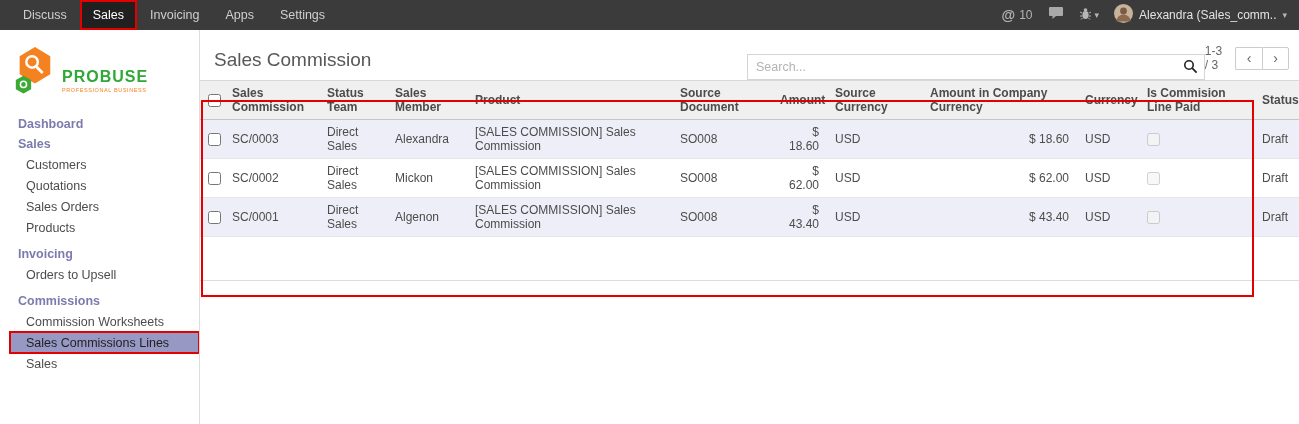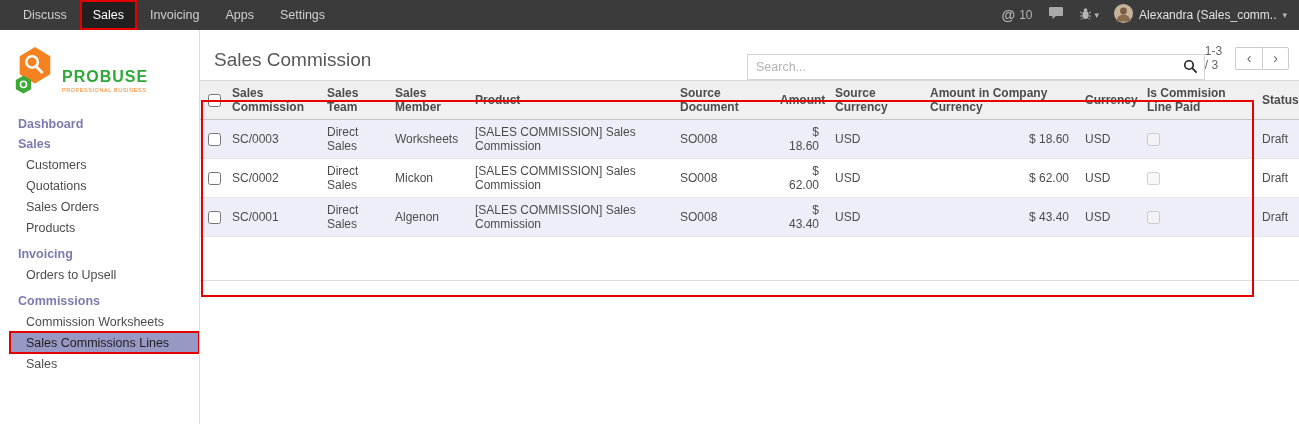--- a/index.html
+++ b/index.html
@@ -182,38 +182,38 @@
               <col style="width:95px">
             <col style="width:155px">
               <col style="width:62px">
               <col style="width:115px">
               <col>
           </colgroup>
           <thead>
             <tr>
               <th><input type="checkbox" style=""></th>
               <th>Sales Commission</th>
-              <th>Sales Team</th>
+              <th>Status Team</th>
               <th>Sales Member</th>
               <th>Product</th>
               <th>Source Document</th>
               <th class="cell-right">Amount</th>
               <th>Source Currency</th>
               <th>Amount in Company Currency</th>
               <th>Currency</th>
               <th>Is Commision Line Paid</th>
               <th>Status</th>
             </tr>
           </thead>
           <tbody>
             <tr>
               <td><input type="checkbox" style=""></td>
               <td>SC/0003</td>
               <td>Direct Sales</td>
-              <td>Worksheets</td>
+              <td>Alexandra</td>
               <td>[SALES COMMISSION] Sales Commission</td>
               <td>SO008</td>
               <td class="cell-right">$ 18.60</td>
               <td>USD</td>
               <td class="cell-right">$ 18.60</td>
               <td>USD</td>
               <td><input type="checkbox" disabled="" style=""></td>
               <td>Draft</td>
             </tr>
             <tr>

